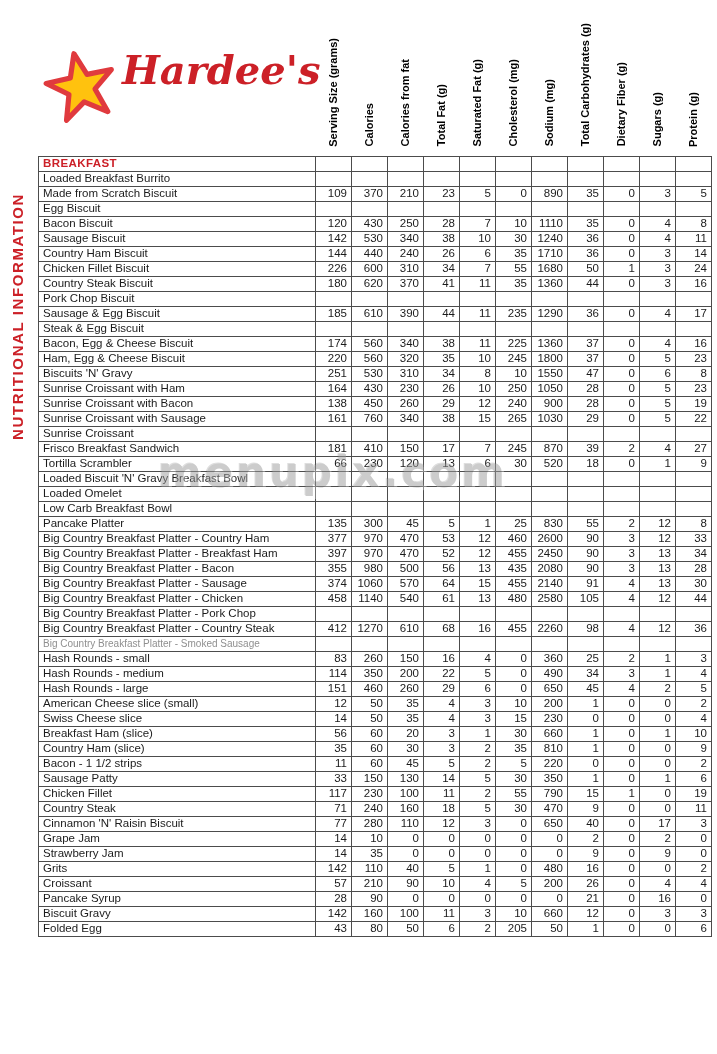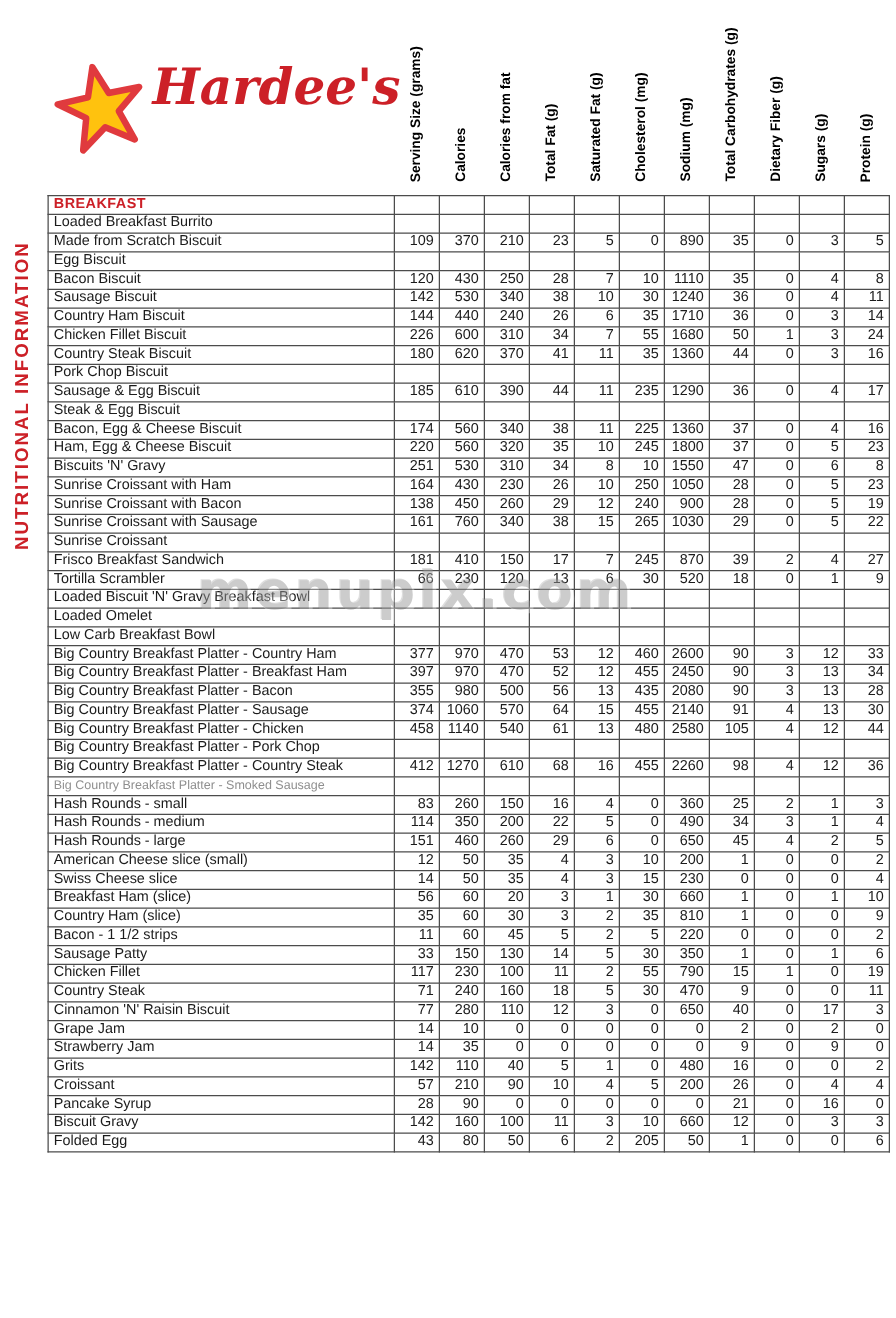--- a/index.html
+++ b/index.html
@@ -430,20 +430,34 @@
           <td class="num"></td>
           <td class="num"></td>
           <td class="num"></td>
           <td class="num"></td>
           <td class="num"></td>
           <td class="num"></td>
           <td class="num"></td>
           <td class="num"></td>
         </tr>
         <tr>
+          <td class="name-col">Pancake Platter</td>
+          <td class="num">135</td>
+          <td class="num">300</td>
+          <td class="num">45</td>
+          <td class="num">5</td>
+          <td class="num">1</td>
+          <td class="num">25</td>
+          <td class="num">830</td>
+          <td class="num">55</td>
+          <td class="num">2</td>
+          <td class="num">12</td>
+          <td class="num">8</td>
+        </tr>
+        <tr>
           <td class="name-col">Big Country Breakfast Platter - Country Ham</td>
           <td class="num">377</td>
           <td class="num">970</td>
           <td class="num">470</td>
           <td class="num">53</td>
           <td class="num">12</td>
           <td class="num">460</td>
           <td class="num">2600</td>
           <td class="num">90</td>
           <td class="num">3</td>

